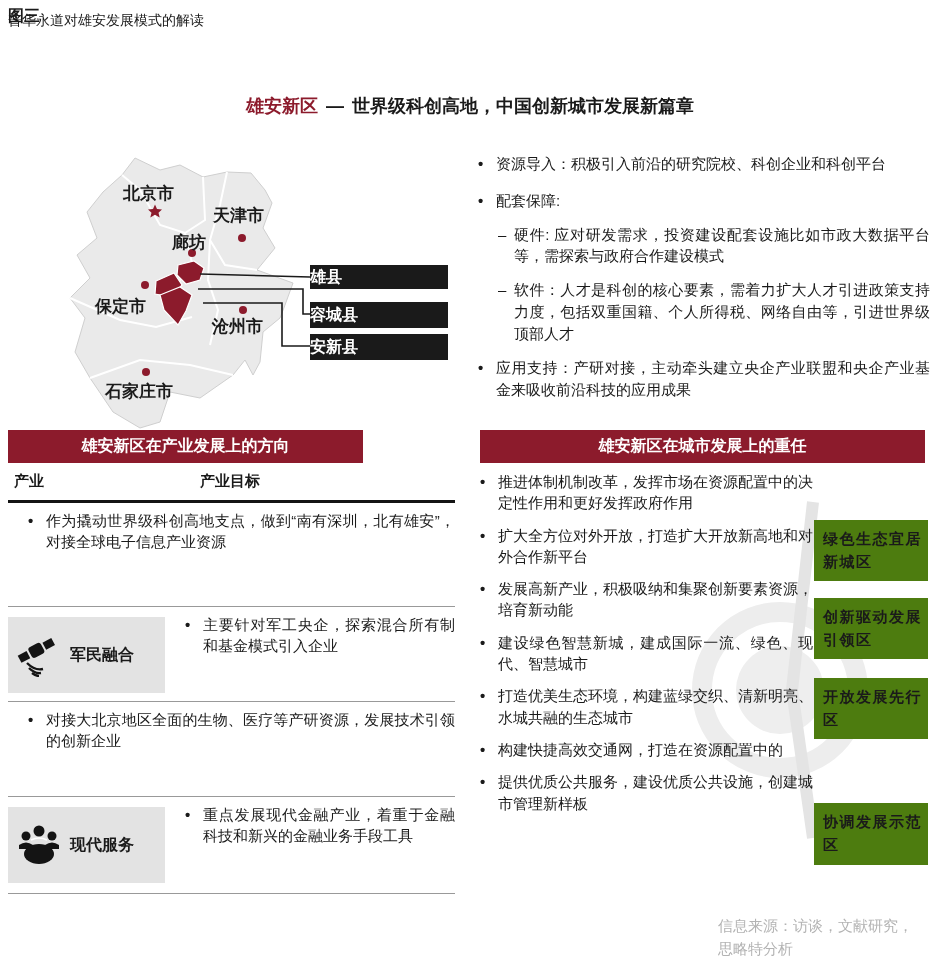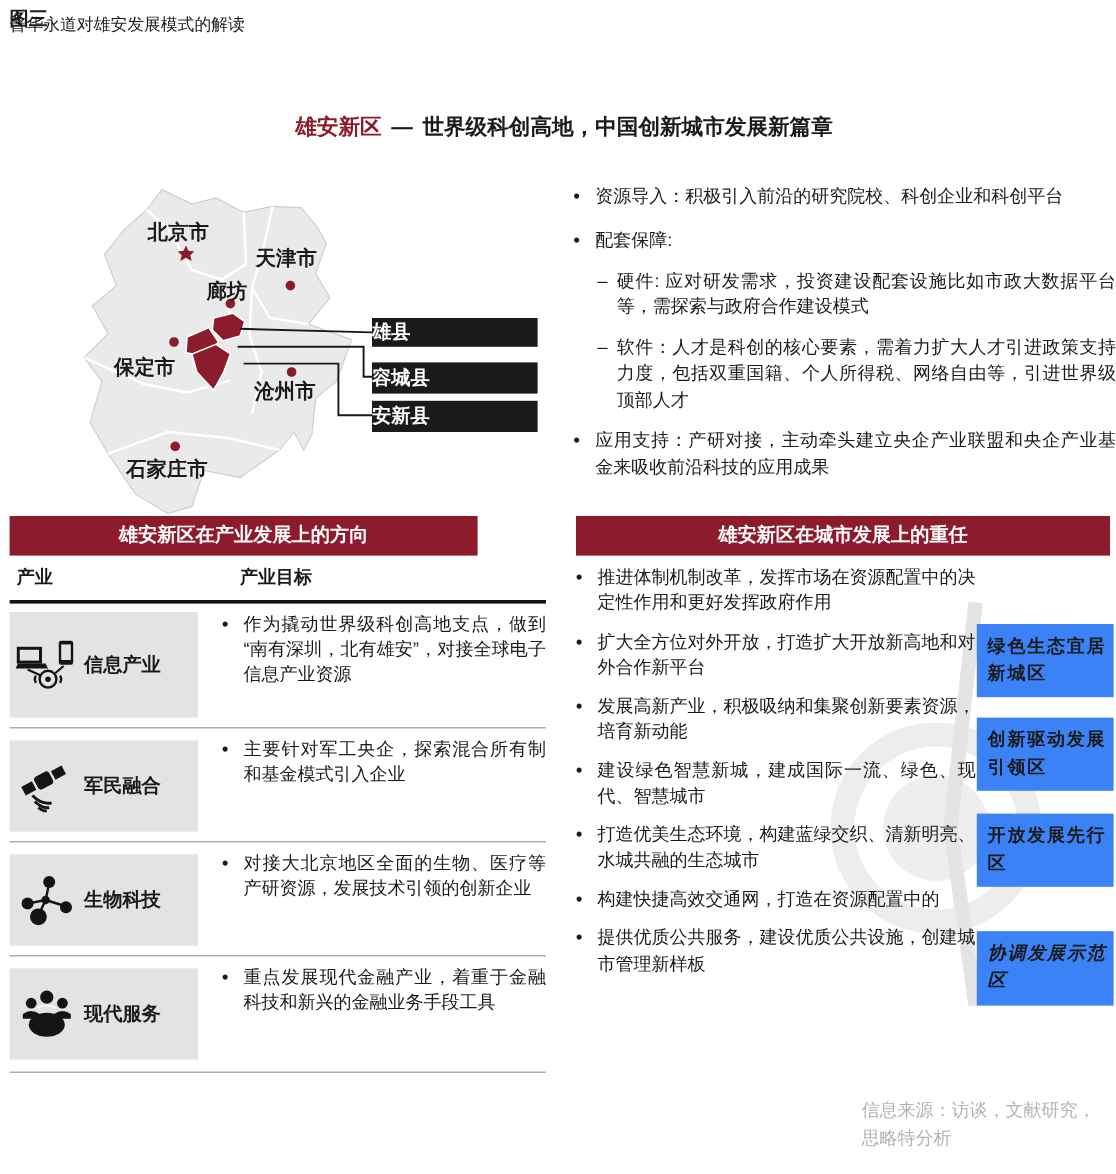--- a/index.html
+++ b/index.html
@@ -34,43 +34,43 @@
   p{flex:1;}
   
   #top-bullets{left:478px;top:153px;width:452px;font-size:15px;line-height:1.45;}
   #top-bullets .b1{margin-bottom:15px;}
   #top-bullets .b2{margin-bottom:12px;}
   #top-bullets .s1{margin-bottom:12px;}
   #top-bullets .s2{margin-bottom:13px;}
   
   .banner{top:430px;height:33px;background:var(--accent);color:#fff;font-weight:bold;font-size:16px;
     display:flex;align-items:center;justify-content:center;}
-  #banner-left{left:8px;width:390px;}
+  #banner-left{left:8px;width:355px;}
   #banner-right{left:480px;width:445px;}
   
   #industry{left:8px;top:463px;width:447px;}
   .tbl-head{display:flex;align-items:center;height:40px;font-size:15px;font-weight:bold;
     border-bottom:3px solid #141414;}
   .tbl-head .c1{width:192px;padding-left:6px;}
   .ind-row{display:flex;align-items:flex-start;border-bottom:1px solid #999;}
   .r1{height:104px;} .r2{height:95px;} .r3{height:95px;} .r4{height:97px;}
   .ind-box{width:157px;background:var(--panel-gray);display:flex;align-items:center;}
   .r1 .ind-box{margin-top:7px;height:88px;}
   .r2 .ind-box,.r3 .ind-box,.r4 .ind-box{margin-top:10px;height:76px;}
   .ind-icon{width:62px;display:flex;justify-content:center;align-items:center;}
   .ind-label{font-weight:bold;font-size:16px;}
   .row-text{flex:1;padding:7px 0 0 20px;font-size:15px;line-height:1.4;display:flex;}
   
   #city-bullets{left:480px;top:471px;width:333px;font-size:15px;line-height:1.42;}
   #city-bullets .bullet{margin-bottom:11px;}
   
-  .side-box{left:814px;width:114px;background:#3b82f6;font-weight:bold;font-size:15px;
+  .side-box{left:814px;width:114px;background:#4d7c0f;font-weight:bold;font-size:15px;
     line-height:1.5;padding:8px 6px 8px 9px;letter-spacing:1.5px;}
   #sb0{top:520px;min-height:61px;} #sb1{top:598px;min-height:60px;}
-  #sb2{top:678px;min-height:60px;} #sb3{top:776px;min-height:62px;font-style:italic;}
+  #sb2{top:678px;min-height:60px;} #sb3{top:803px;min-height:62px;}
   
   #source{left:718px;top:915px;width:202px;color:#b3b3b3;font-size:15px;line-height:1.5;}
   b{font-weight:normal;}
 </style>
 </head>
 <body>
 
 <svg class="abs" id="decor" style="left:660px;top:480px;" width="270" height="400" viewBox="0 0 270 400">
   <circle cx="120" cy="210" r="78" fill="none" stroke="#ededed" stroke-width="20"></circle>
   <circle cx="120" cy="210" r="44" fill="#eeeeee"></circle>
@@ -159,38 +159,20 @@
 <div class="abs banner" id="banner-left">雄安新区在产业发展上的方向</div>
 <div class="abs banner" id="banner-right">雄安新区在城市发展上的重任</div>
 
 <div class="abs" id="industry">
   <div class="tbl-head">
     <div class="c1">产业</div>
     <div class="c2">产业目标</div>
   </div>
 
   <div class="ind-row r1">
-    <div class="ind-box">
-      <span class="ind-icon">
-        <svg width="52" height="44" viewBox="0 0 52 44">
-          <rect x="1" y="7" width="21" height="14" fill="#141414"></rect>
-          <rect x="3.5" y="9.5" width="16" height="9" fill="#e3e3e3"></rect>
-          <polygon points="0,21 23,21 25,25 -2,25" fill="#141414" transform="translate(2,0)"></polygon>
-          <rect x="36" y="2" width="12" height="20" rx="2" fill="#141414"></rect>
-          <rect x="38" y="5" width="8" height="13" fill="#e3e3e3"></rect>
-          <circle cx="27" cy="34" r="7" fill="none" stroke="#141414" stroke-width="2"></circle>
-          <circle cx="27" cy="34" r="2.3" fill="#141414"></circle>
-          <path d="M17,31 Q15,34 17,37" fill="none" stroke="#141414" stroke-width="2"></path>
-          <path d="M37,31 Q39,34 37,37" fill="none" stroke="#141414" stroke-width="2"></path>
-          <line x1="10" y1="26" x2="21" y2="31" stroke="#141414" stroke-width="1.8"></line>
-          <line x1="33" y1="29" x2="40" y2="23" stroke="#141414" stroke-width="1.8"></line>
-        </svg>
-      </span>
-      <span class="ind-label">信息产业</span>
-    </div>
     <div class="row-text">
       <span class="mk">•</span>
       <p class="jt">作为撬动世界级科创高地支点，做到“南有深圳，北有雄安”，对接全球电子信息产业资源</p>
     </div>
   </div>
 
   <div class="ind-row r2">
     <div class="ind-box">
       <span class="ind-icon">
         <svg width="52" height="44" viewBox="0 0 52 44">
@@ -206,38 +188,20 @@
       </span>
       <span class="ind-label">军民融合</span>
     </div>
     <div class="row-text">
       <span class="mk">•</span>
       <p class="jt">主要针对军工央企，探索混合所有制和基金模式引入企业</p>
     </div>
   </div>
 
   <div class="ind-row r3">
-    <div class="ind-box">
-      <span class="ind-icon">
-        <svg width="52" height="44" viewBox="0 0 52 44">
-          <g stroke="#141414" stroke-width="2">
-            <line x1="25" y1="22" x2="28" y2="8"></line>
-            <line x1="25" y1="22" x2="10" y2="25"></line>
-            <line x1="25" y1="22" x2="19" y2="35"></line>
-            <line x1="25" y1="22" x2="41" y2="27"></line>
-          </g>
-          <circle cx="28" cy="7" r="5" fill="#141414"></circle>
-          <circle cx="10" cy="25" r="5" fill="#141414"></circle>
-          <circle cx="25" cy="22" r="3.5" fill="#141414"></circle>
-          <circle cx="19" cy="36" r="7" fill="#141414"></circle>
-          <circle cx="42" cy="28" r="5" fill="#141414"></circle>
-        </svg>
-      </span>
-      <span class="ind-label">生物科技</span>
-    </div>
     <div class="row-text">
       <span class="mk">•</span>
       <p class="jt">对接大北京地区全面的生物、医疗等产研资源，发展技术引领的创新企业</p>
     </div>
   </div>
 
   <div class="ind-row r4">
     <div class="ind-box">
       <span class="ind-icon">
         <svg width="52" height="44" viewBox="0 0 52 44">

